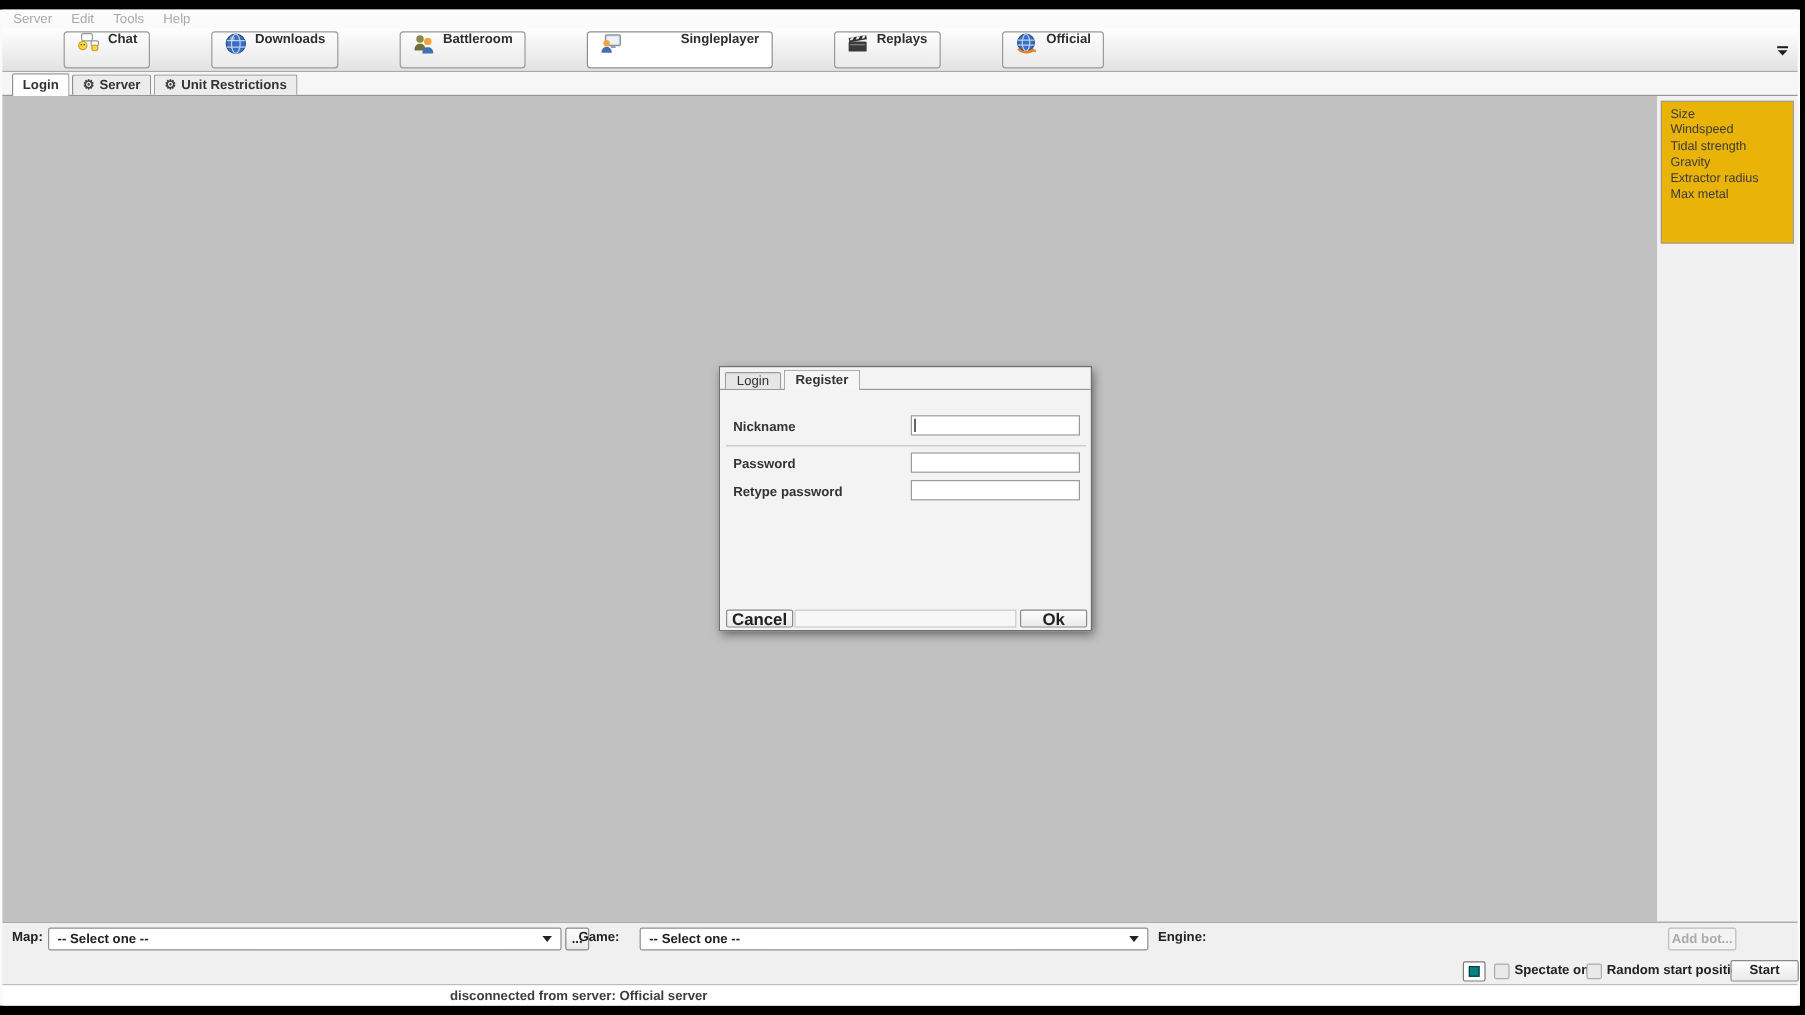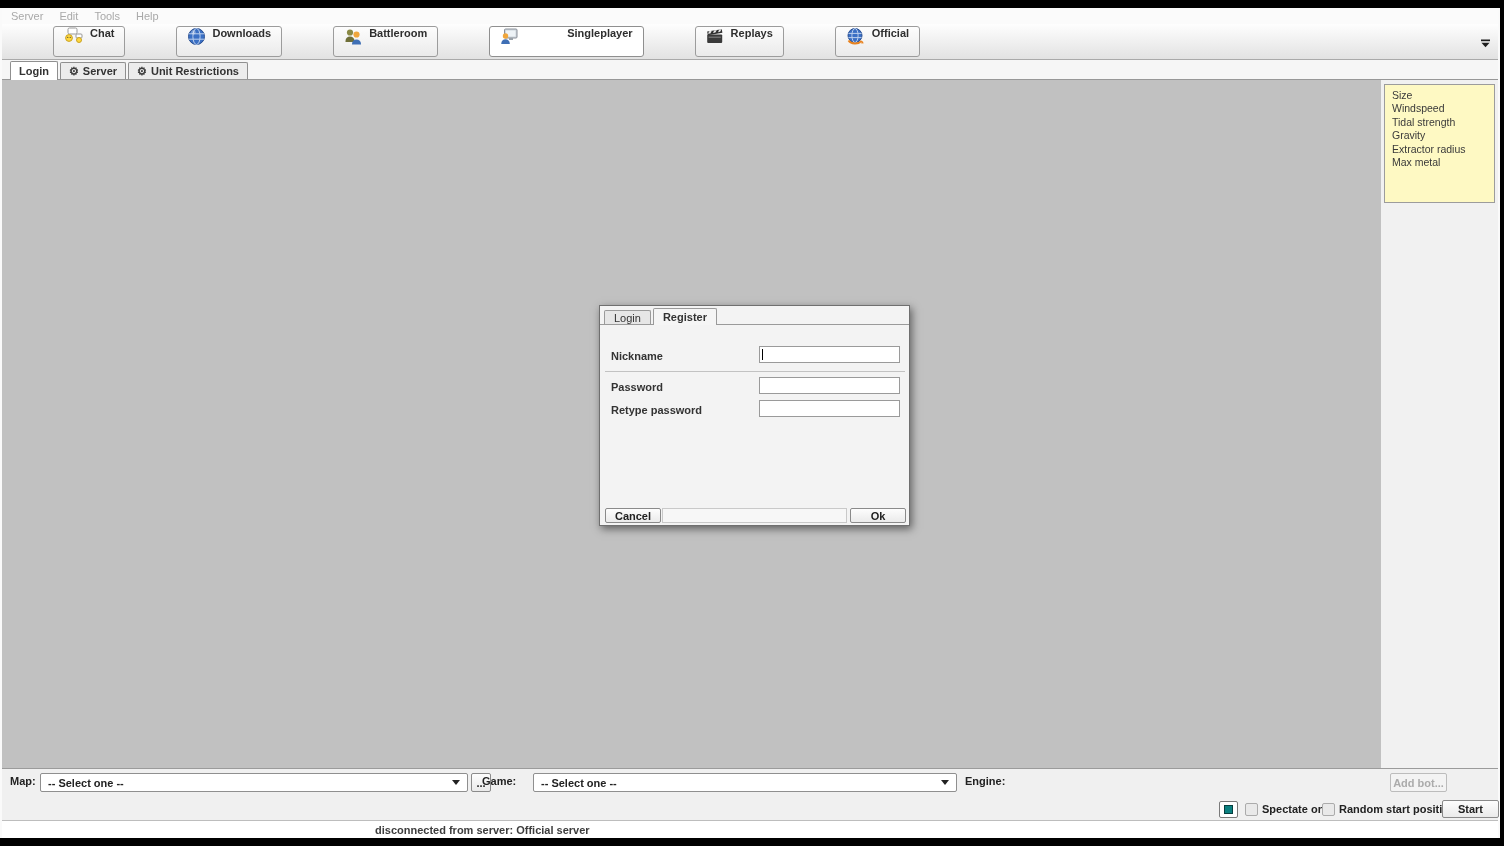--- a/index.html
+++ b/index.html
@@ -29,21 +29,21 @@
              border-bottom:1px solid #979797; display:flex; align-items:flex-end; gap:2px; padding-left:8px; }
   .subtab { height:17px; border:1px solid #8f8f8f; border-bottom:none; border-radius:2px 2px 0 0;
             background:#ececec; display:flex; align-items:center; gap:4px; padding:0 8px;
             font-weight:600; color:#333; }
   .subtab.selected { height:19px; background:#fff; font-weight:700; margin-bottom:-1px; position:relative; z-index:2; }
   .gear { color:#3c3c3c; font-size:11px; line-height:11px; }
 
   
   .main-area { position:absolute; left:2px; top:72px; width:1379px; height:688px; background:#c1c1c1; }
   .right-panel { position:absolute; left:1381px; top:72px; width:117px; height:688px; background:#f1f1f1; }
-  .map-info-box { position:absolute; left:3px; top:4px; width:111px; height:119px; background:#fef9c3;
+  .map-info-box { position:absolute; left:3px; top:4px; width:111px; height:119px; background:#eab308;
                   border:1px solid #9c9c9c; padding:4px 0 0 7px; font-size:10.5px; color:#3a3a3a; }
   .map-info-box div { line-height:13.4px; }
 
   
   .bottom-panel { position:absolute; left:2px; top:760px; width:1496px; height:52px; background:#f0f0f0;
                   border-top:1px solid #9b9b9b; }
   .fieldlabel { position:absolute; font-weight:700; color:#222; }
   .combo { position:absolute; height:19px; background:#fff; border:1px solid #8f8f8f; border-radius:2px;
            display:flex; align-items:center; justify-content:space-between; padding:0 7px;
            font-weight:600; color:#222; }
@@ -74,21 +74,21 @@
                  display:flex; align-items:flex-end; gap:2px; padding-left:4px; }
   .dtab { height:14px; padding:0 9px; background:#e6e6e6; border:1px solid #9a9a9a; border-bottom:none;
           border-radius:2px 2px 0 0; color:#333; display:flex; align-items:center; }
   .dtab.selected { height:17px; background:#f5f5f5; font-weight:700; margin-bottom:-1px; position:relative; z-index:2; }
   .dlabel { position:absolute; font-weight:600; color:#333; }
   .dinput { position:absolute; width:141px; height:17px; background:#fff; border:1px solid #9a9a9a;
             font-family:"Liberation Sans",sans-serif; font-size:11px; padding:0 3px; }
   .caret { position:absolute; width:1px; height:11px; background:#000; }
   .dseparator { position:absolute; left:5px; width:300px; border-top:1px solid #c2c2c2; }
   .gauge { position:absolute; left:62px; top:202px; width:185px; height:15px; background:#f7f7f7; border:1px solid #c9c9c9; }
-  .dbtn { height:15px; font-size:11px; }
+  .dbtn { height:15px; font-size:14px; }
 </style>
 </head>
 <body>
 
 <div id="root">
   <div class="window">
 
     <div class="menubar">
       <span class="menu-item">Server</span>
       <span class="menu-item">Edit</span>

